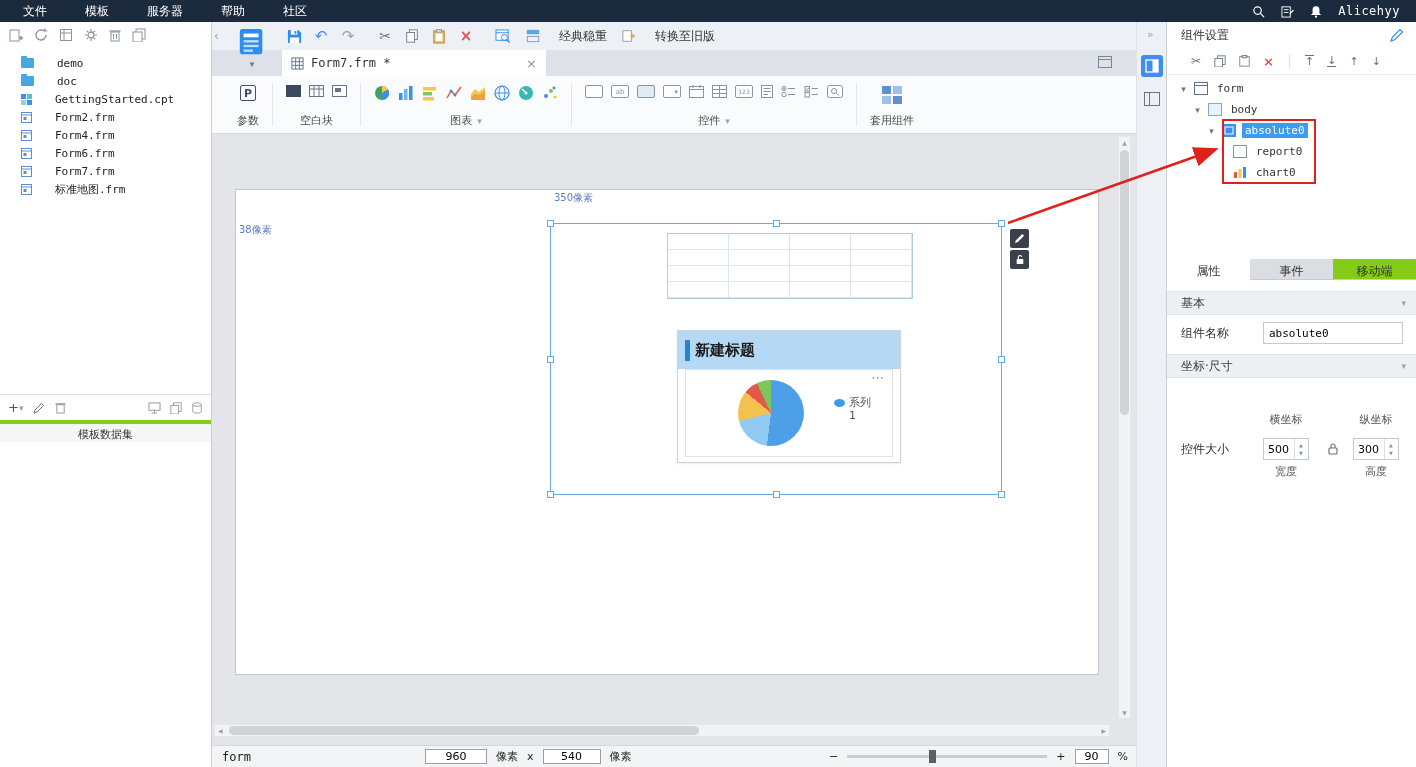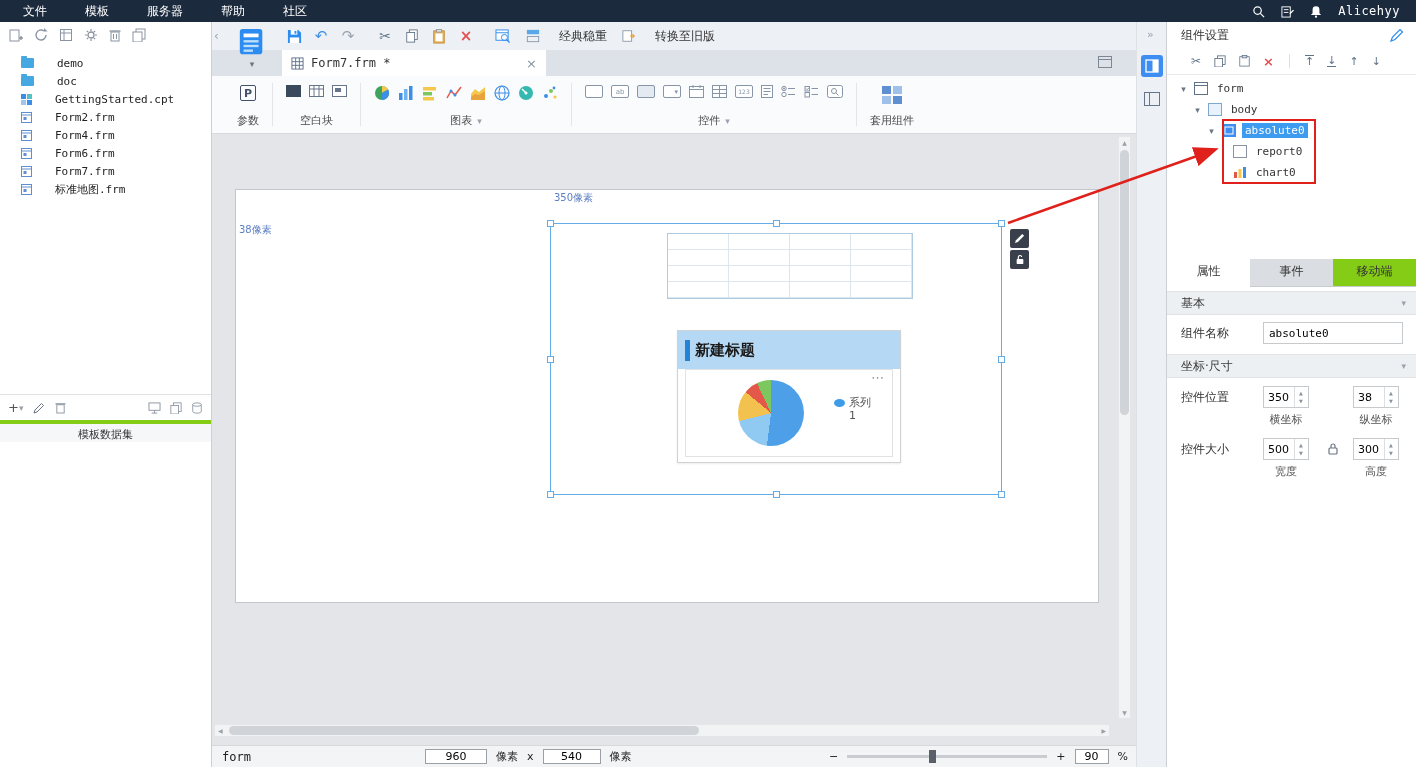--- a/index.html
+++ b/index.html
@@ -44,21 +44,21 @@
 .pg{display:flex;flex-direction:column;align-items:center;justify-content:space-between;padding:9px 11px 5px}
 .pg-icons{display:flex;align-items:center;gap:8px}
 .pg-label{font-size:11px;color:#4a4a4a;display:flex;align-items:center;gap:5px}
 .psep{width:1px;background:#e3e6e9;margin:7px 2px}
 .chev{color:#9aa3ad;font-size:9px}
 .wi{border:1px solid #8795A8;border-radius:2px;color:#8795A8;font-size:7px;display:flex;align-items:center;justify-content:center;background:#fff;width:18px;height:13px}
 .wix{display:flex;align-items:center;justify-content:center}
 .p-icon{width:16px;height:16px;border:1px solid #44506a;color:#44506a;font-weight:bold;font-size:11px;display:flex;align-items:center;justify-content:center;border-radius:2px}
 
 .canvas{position:absolute;left:0;top:112px;width:100%;height:611px;background:#E3E5E8;overflow:hidden}
-.page{position:absolute;left:23px;top:55px;width:864px;height:414px;background:#fff;border:1px solid #c3c7cb}
+.page{position:absolute;left:23px;top:55px;width:864px;height:486px;background:#fff;border:1px solid #c3c7cb}
 .hint{position:absolute;font-size:10px;color:#5B7FC4;white-space:nowrap}
 .sel{position:absolute;left:314px;top:33px;width:452px;height:272px;border:1px solid #63ACE8}
 .hd{position:absolute;width:7px;height:7px;background:#fff;border:1px solid #63ACE8}
 .report{position:absolute;left:116px;top:9px;width:246px;height:66px;background:#fff;border:1px solid #aecbe2;display:grid;grid-template-columns:repeat(4,1fr);grid-template-rows:repeat(4,1fr)}
 .rc{border-right:1px solid #dbe6ef;border-bottom:1px solid #dbe6ef}
 .chart{position:absolute;left:126px;top:106px;width:224px;height:133px;background:#fff;border:1px solid #cfd3d6;box-shadow:0 1px 2px rgba(0,0,0,.08)}
 .ct-bar{height:38px;background:#B5D9F4;display:flex;align-items:center;gap:5px;padding-left:7px}
 .caret{width:5px;height:21px;background:#2483D6}
 .ct-text{font-size:15px;font-weight:bold;color:#1a1a1a}
 .ct-body{position:relative;margin:0 7px;height:88px;border:1px solid #e2e2e2;background:#fff}
@@ -97,21 +97,21 @@
 .arr{color:#5F7288;font-size:11px;line-height:1}
 .bar-t{border-top:1px solid #5F7288}
 .bar-b{border-bottom:1px solid #5F7288}
 .rtree{position:absolute;left:0;top:56px;width:100%}
 .rrow{height:21px;display:flex;align-items:center;gap:6px;font-size:11px}
 .tchev{color:#6a7584;font-size:9px;width:9px;text-align:center;flex:none}
 .tlabel{padding:1px 3px}
 .tlabel.tsel{background:#3D9BF0;color:#fff}
 .ti{flex:none}
 .ind0{padding-left:12px}.ind1{padding-left:26px}.ind2{padding-left:40px}.ind3{padding-left:66px}
-.rp-tabs{position:absolute;left:0;top:237px;width:100%;height:28px;display:flex}
+.rp-tabs{position:absolute;left:0;top:237px;width:100%;height:21px;display:flex}
 .rp-tab{flex:1;text-align:center;line-height:24px;font-size:12px;background:#DADDE1;color:#333;border-bottom:1px solid #c8ccd0}
 .rp-tab.active{background:#fff;border-bottom:none}
 .rp-tab.dark{background:#84cc16}
 .secbar{position:absolute;left:0;width:100%;height:24px;background:#EDF0F3;border-top:1px solid #e2e5e8;border-bottom:1px solid #e2e5e8;display:flex;align-items:center;padding:0 10px 0 14px;font-size:12px;color:#3a3a3a}
 .secbar .chev{margin-left:auto}
 .s1{top:269px}.s2{top:332px}
 .prow{position:absolute;left:0;width:100%;font-size:12px;color:#333;height:22px}
 .r1{top:300px}.r2{top:364px}.r3{top:416px}
 .plabel{position:absolute;left:14px;top:3px}
 .txtin{position:absolute;left:96px;top:0;width:140px;height:22px;border:1px solid #c6cacd;font-size:11px;padding-left:5px;font-family:"DejaVu Sans Mono","Liberation Mono",monospace}
@@ -775,37 +775,20 @@
       <span class="chev">▾</span>
     </div>
     <div class="prow r1">
       <span class="plabel">组件名称</span>
       <input class="txtin" value="absolute0" style="">
     </div>
     <div class="secbar s2">
       <span>坐标·尺寸</span>
       <span class="chev">▾</span>
     </div>
-    <div class="prow r2">
-      <span class="plabel">控件位置</span>
-      <span class="spin sp1">
-        <input value="350" style="">
-        <span class="spin-btns">
-            <span>▲</span>
-            <span>▼</span>
-          </span>
-      </span>
-      <span class="spin sp2">
-        <input value="38" style="">
-        <span class="spin-btns">
-            <span>▲</span>
-            <span>▼</span>
-          </span>
-      </span>
-    </div>
     <span class="axlab al1 axr1">横坐标</span>
     <span class="axlab al2 axr1">纵坐标</span>
     <div class="prow r3">
       <span class="plabel">控件大小</span>
       <span class="spin sp1">
         <input value="500" style="">
         <span class="spin-btns">
             <span>▲</span>
             <span>▼</span>
           </span>

